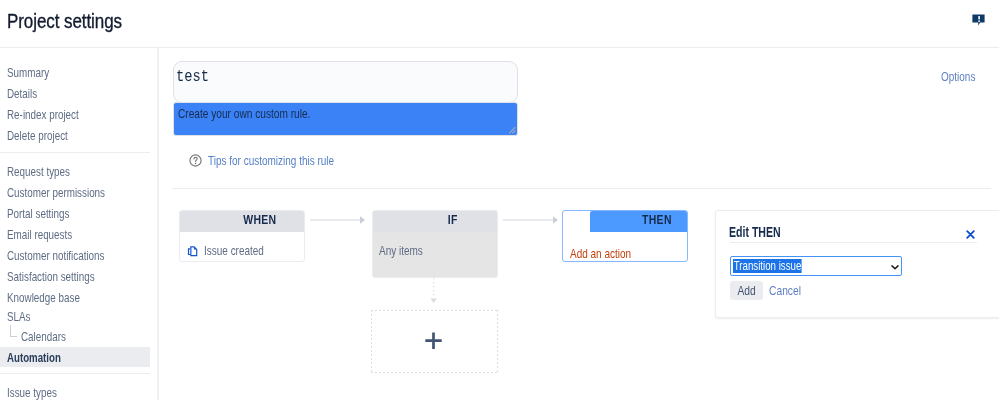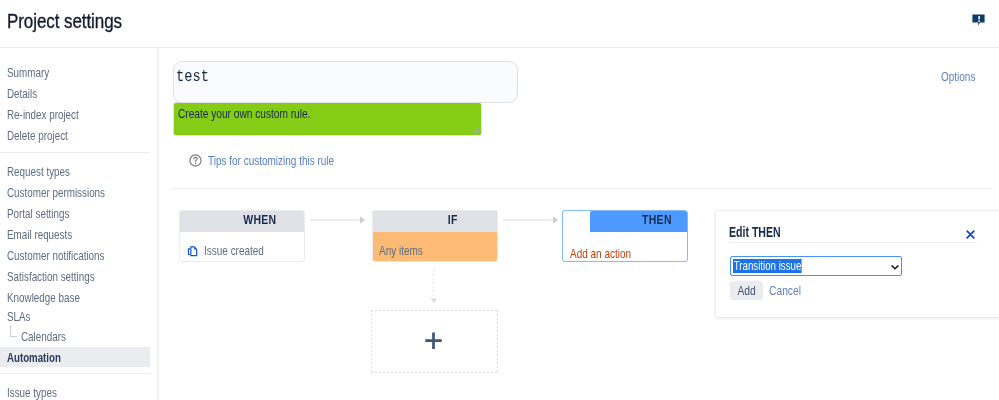--- a/index.html
+++ b/index.html
@@ -17,40 +17,40 @@
   .nav-item{position:absolute;left:7px;font-size:12.8px;line-height:16px;color:#5E6C84;white-space:nowrap;transform:scaleX(0.77);transform-origin:left center;}
   .nav-item.sub{left:21px;}
   .nav-sep{position:absolute;left:0px;width:150px;height:1px;background:#EBECF0;}
   .nav-active{position:absolute;left:0px;width:150px;height:20px;background:#EBECEF;}
   .nav-item.active{color:#293D5B;font-weight:700;font-size:12.6px;}
   .elbow{position:absolute;left:10px;width:6px;height:11.5px;border-left:1px solid #CACFD9;border-bottom:1px solid #CACFD9;}
 
   
   .name-input{position:absolute;left:173px;top:61px;width:345px;height:42px;box-sizing:border-box;background:#FAFBFC;border:1px solid #DFE1E6;border-radius:9px;font-family:Liberation Mono, monospace;}
   .name-input .val{position:absolute;left:2px;top:5px;font-size:17px;line-height:20px;color:#172B4D;transform:scaleX(0.81);transform-origin:left center;}
-  .desc-input{position:absolute;left:173px;top:102px;width:309px;height:34px;box-sizing:border-box;background:#84cc16;border:1px solid #DFE1E6;border-radius:3px;}
+  .desc-input{position:absolute;left:173px;top:102px;width:345px;height:34px;box-sizing:border-box;background:#3b82f6;border:1px solid #DFE1E6;border-radius:3px;}
   .desc-input .val{position:absolute;left:4px;top:2px;font-size:13px;line-height:17px;color:#172B4D;white-space:nowrap;transform:scaleX(0.78);transform-origin:left center;}
   .resize-grip{position:absolute;right:1px;bottom:1px;width:8px;height:8px;}
 
   .tips-row{position:absolute;left:189px;top:152px;height:18px;width:300px;}
   .tips-icon{position:absolute;left:0;top:2px;width:13px;height:13px;}
   .tips-text{position:absolute;left:19px;top:1px;font-size:12.8px;line-height:16px;color:#5680C6;white-space:nowrap;transform:scaleX(0.78);transform-origin:left center;}
   .options-link{position:absolute;left:941px;top:69px;font-size:12.8px;line-height:16px;color:#5E7FC4;white-space:nowrap;transform:scaleX(0.78);transform-origin:left center;}
   .main-rule{position:absolute;left:172px;top:188px;width:819px;height:1px;background:#EBECF0;}
 
   
   .card{position:absolute;box-sizing:border-box;}
   .card .head{height:21px;display:flex;align-items:flex-start;justify-content:center;padding-left:36px;}
   .card .head span{font-size:11.9px;font-weight:700;letter-spacing:0.35px;color:#172B4D;line-height:19px;display:inline-block;transform:scaleX(0.88);}
   .card .body{display:flex;align-items:center;font-size:12.8px;color:#5E6C84;padding-top:8px;box-sizing:border-box;}
   .card .body > span:last-child{display:inline-block;transform:scaleX(0.78);transform-origin:left center;white-space:nowrap;}
 
   .card-when{left:179px;top:210px;width:126px;height:52px;border:1px solid #EBECF0;border-radius:3px;background:#fff;}
   .card-when .head{background:#DFE1E6;border-radius:2px 2px 0 0;}
-  .card-if{left:372px;top:210px;width:126px;height:52px;border:1px solid #EBECF0;border-radius:3px;background:#fdba74;}
+  .card-if{left:372px;top:210px;width:126px;height:68px;border:1px solid #EBECF0;border-radius:3px;background:#e5e5e5;}
   .card-if .head{background:#DFE1E6;border-radius:2px 2px 0 0;}
   .card-then{left:562px;top:210px;width:126px;height:52px;border:1px solid #85B8FF;border-radius:3px;background:#fff;}
   .card-then .head{background:#4C9AFF;border-radius:2px 2px 0 0;margin-left:27px;}
 
   .body-issue{padding-left:7px;}
   .issue-icon{width:11px;height:11px;margin-right:6px;margin-top:2px;}
   .body-any{padding-left:6px;}
   .card .body.body-add{padding-left:7px;color:#c2410c;align-items:flex-end;}
 
   .arrow-h{position:absolute;height:10px;}

